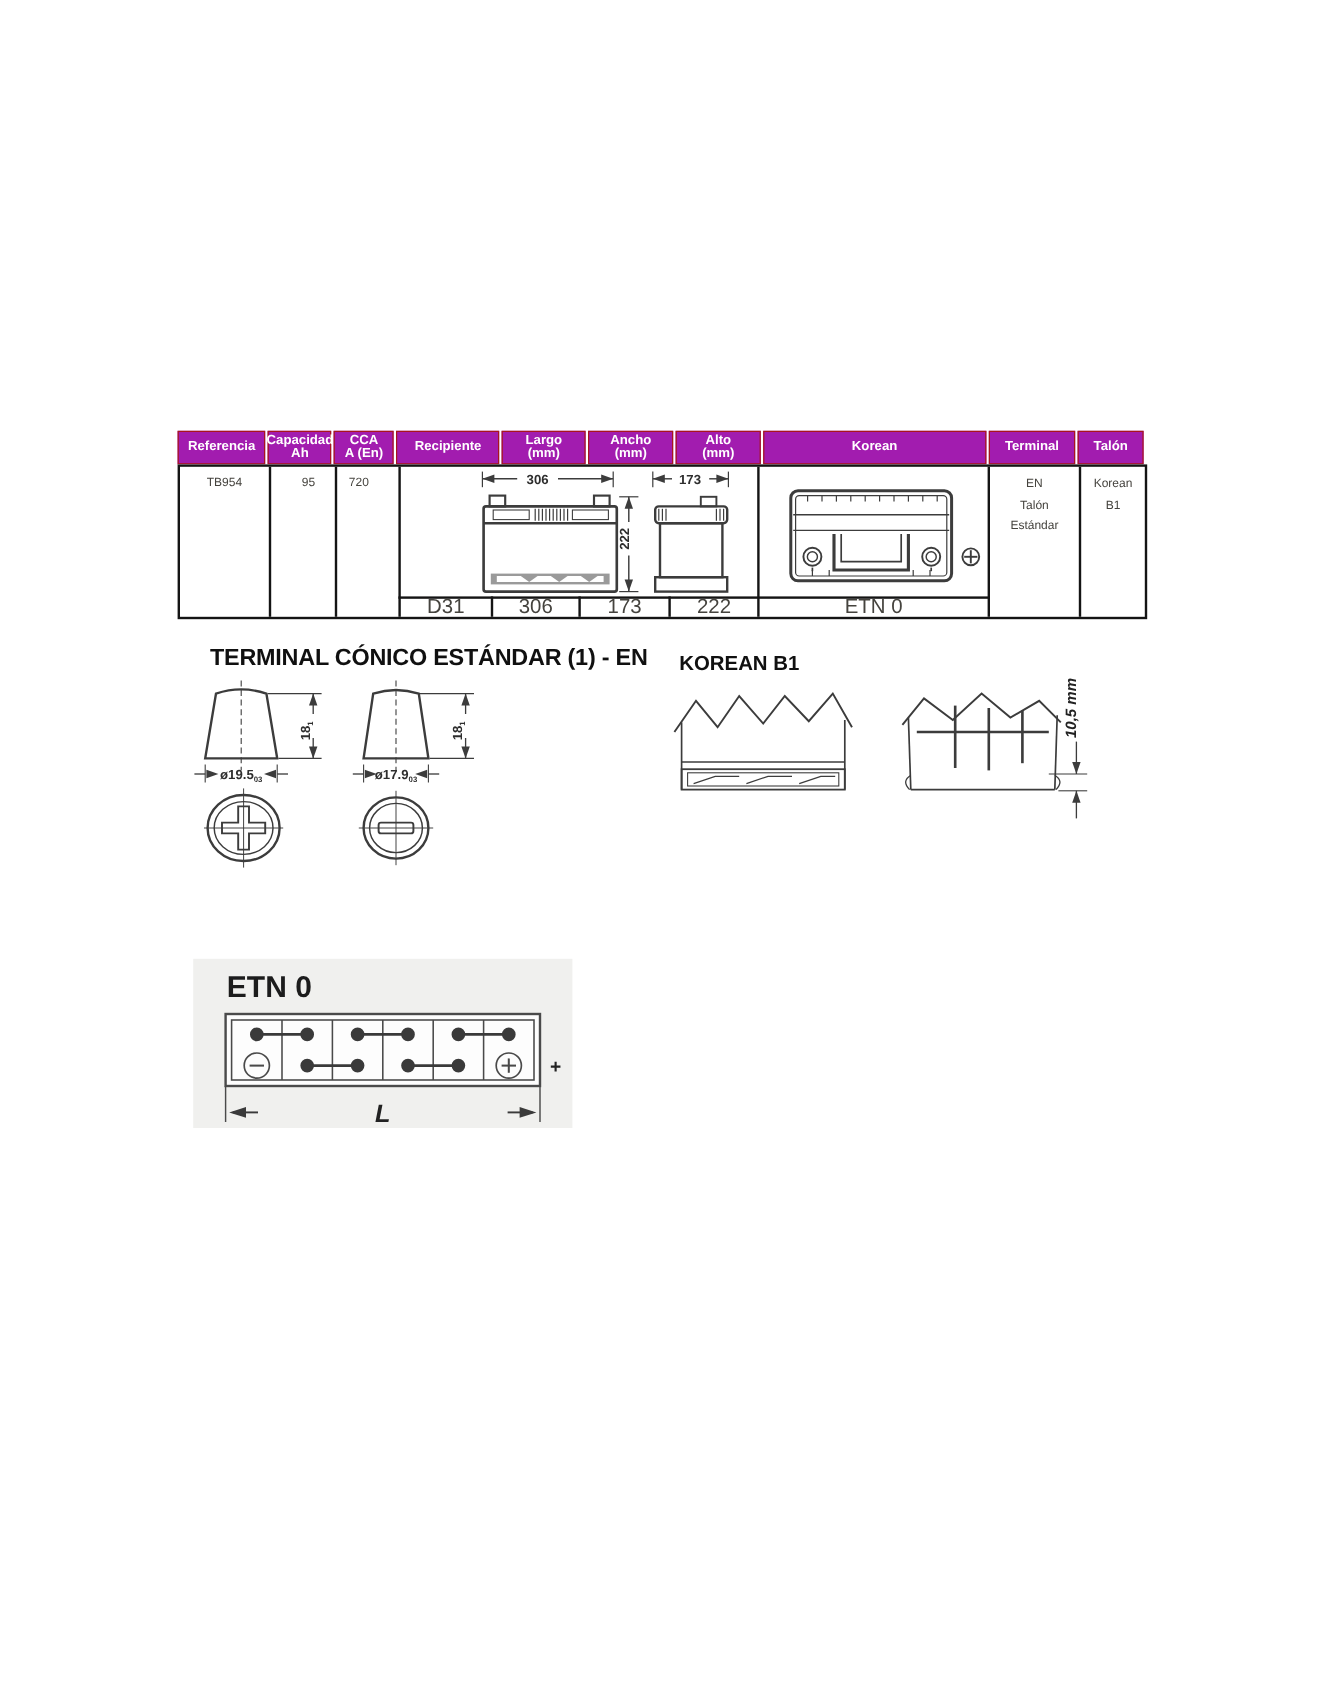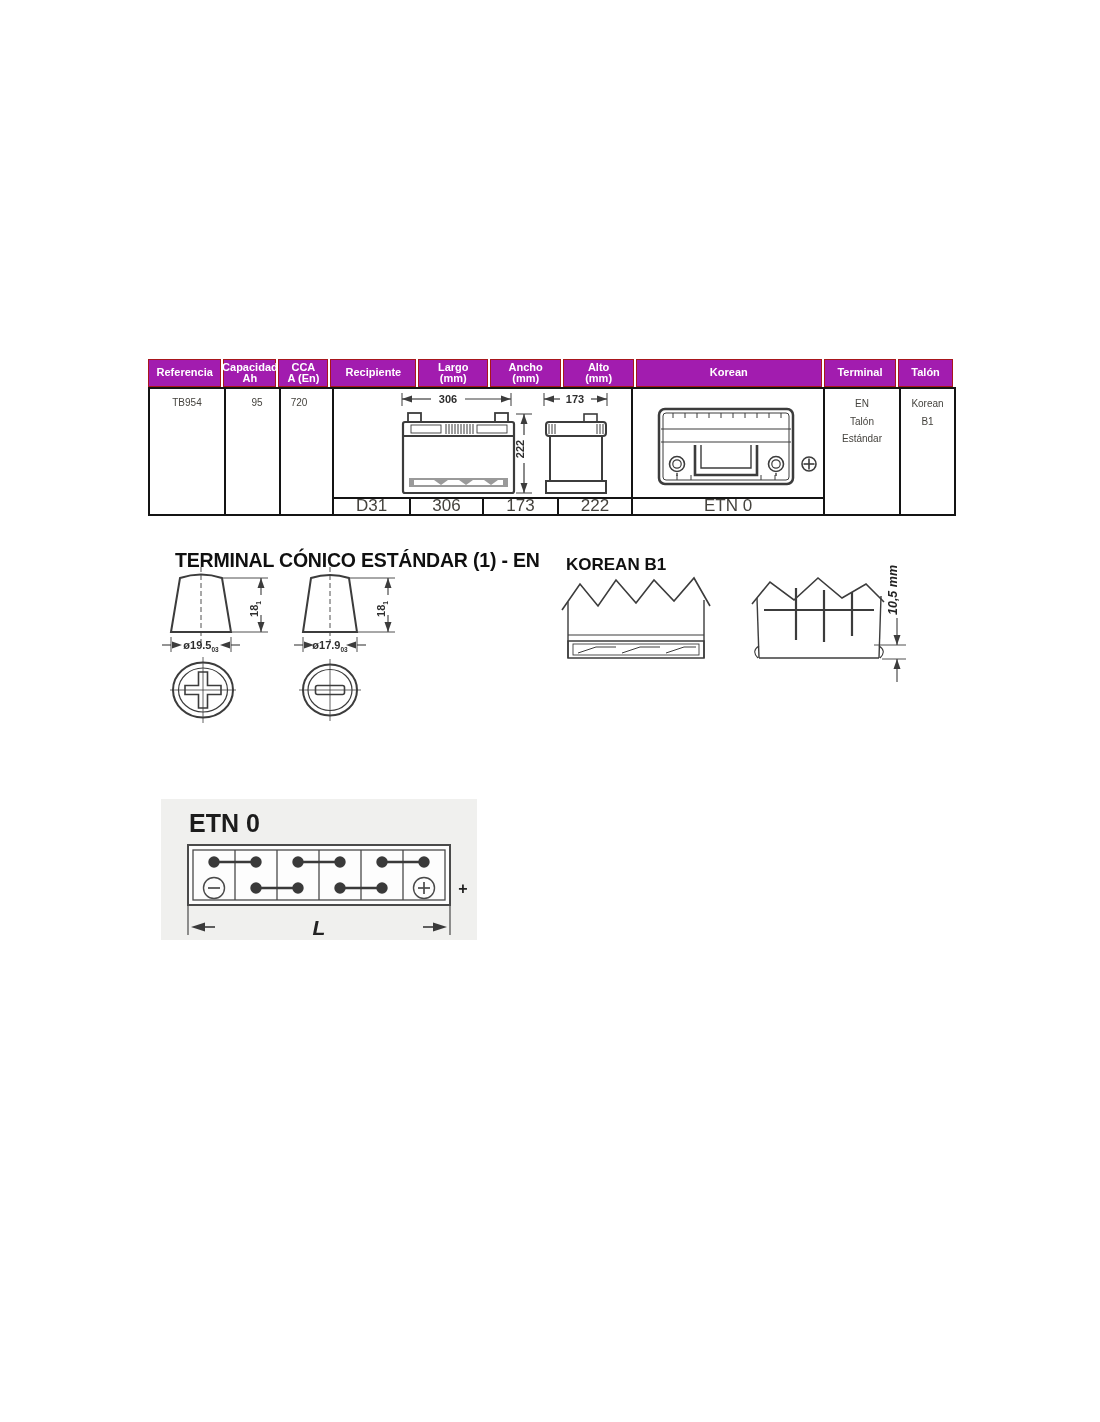--- a/index.html
+++ b/index.html
@@ -22,21 +22,21 @@
   .cell-top{top:8px;}
   .prewrap{white-space:pre-line;line-height:17.5px;}
   .subcell{position:absolute;top:110px;height:15px;line-height:14px;font-size:17px;text-align:center;}
   
   svg{overflow:visible;}
   svg text{font-family:"Liberation Sans",sans-serif;fill:#333;}
   .ln{stroke:#3c3c3c;fill:none;}
   .fillarrow{fill:#3c3c3c;stroke:none;}
   .dimtxt{font-size:11px;font-weight:bold;fill:#2e2e2e;}
   
-  .sec-title{font-weight:bold;color:#101010;margin-top:12px;}
+  .sec-title{font-weight:bold;color:#101010;}
   .terminal-title{left:175px;top:537px;font-size:19.5px;letter-spacing:-0.2px;}
   .korean-title{left:566px;top:543px;font-size:17px;}
   
   .etn-panel{left:161px;top:799px;width:316px;height:141px;background:#f0f0ee;}
   .etn-title{left:28px;top:10px;font-size:25px;font-weight:bold;color:#1c1c1c;}
 </style>
 </head>
 <body>
 
 <div class="abs spec-table">

